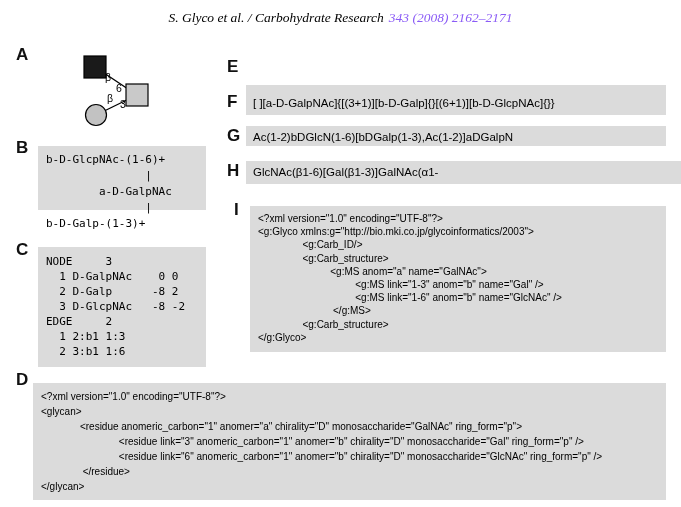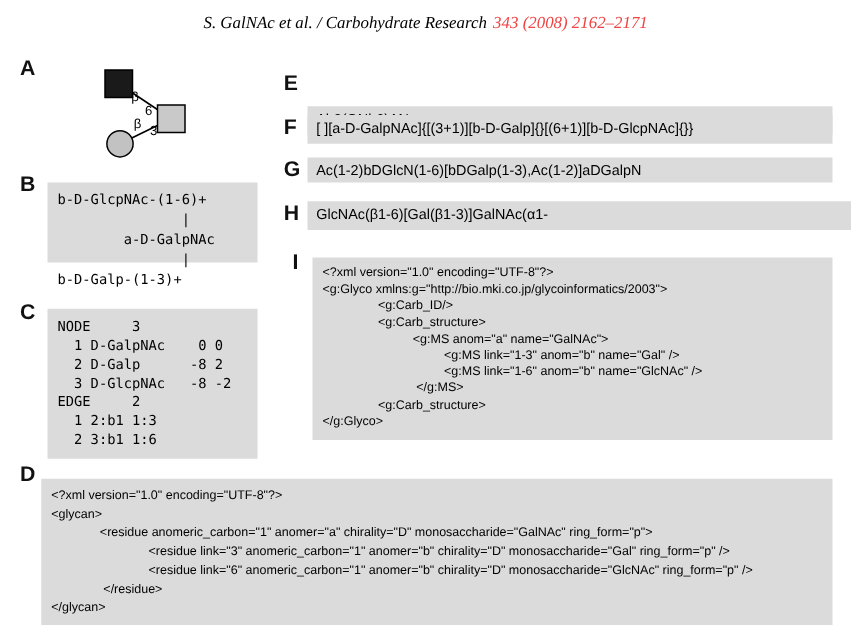--- a/index.html
+++ b/index.html
@@ -5,21 +5,21 @@
   * { margin:0; padding:0; box-sizing:border-box; }
   html,body { background:#ffffff; }
   .page {
     position:relative; width:681px; height:507px; background:#ffffff;
     overflow:hidden; font-family:"Liberation Sans", sans-serif; color:#000;
   }
   .header {
     position:absolute; top:10px; left:0; width:100%; text-align:center;
     font-family:"Liberation Serif", serif; font-style:italic; font-size:13.5px;
   }
-  .cite { color:#ef4444; margin-left:5px; }
+  .cite { color:#8b5cf6; margin-left:5px; }
   .panel-label {
     position:absolute; font-weight:bold; font-size:17px; color:#111;
     line-height:18px;
   }
   .graybox { position:absolute; background:#dbdbdb; }
   .pre { white-space:pre; }
   .mono { font-family:"DejaVu Sans Mono", monospace; }
   .blocktext { font-size:11px; line-height:16px; padding:6px 0 0 8px; }
   .blocktext-c { font-size:11px; line-height:15px; padding:7px 0 0 8px; }
   .bar { font-size:11.5px; line-height:23px; padding-left:7px; white-space:pre; }
@@ -33,21 +33,21 @@
   .sq-dark { fill:#1a1a1a; }
   .sq-gray { fill:#c9c9c9; }
   .ci-gray { fill:#c2c2c2; }
 </style>
 </head>
 <body>
 
 <div class="page">
 
   <div class="header">
-    <span>S. GalNAc et al. / Carbohydrate Research</span><span class="cite">343 (2008) 2162–2171</span>
+    <span>S. Glyco et al. / Carbohydrate Research</span><span class="cite">343 (2008) 2162–2171</span>
   </div>
 
   <div class="panel-label" style="left:16px;top:46px;">A</div>
   <div class="panel-label" style="left:16px;top:139px;">B</div>
   <div class="panel-label" style="left:16px;top:241px;">C</div>
   <div class="panel-label" style="left:16px;top:371px;">D</div>
   <div class="panel-label" style="left:227px;top:58px;">E</div>
   <div class="panel-label" style="left:227px;top:93px;">F</div>
   <div class="panel-label" style="left:227px;top:127px;">G</div>
   <div class="panel-label" style="left:227px;top:162px;">H</div>

